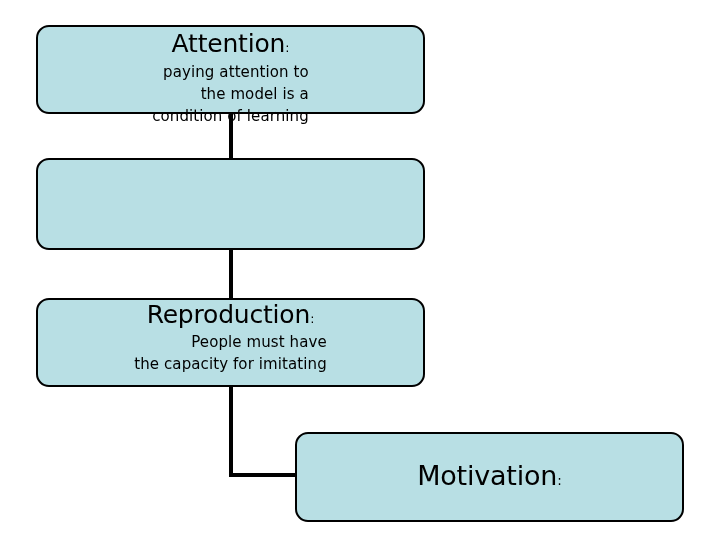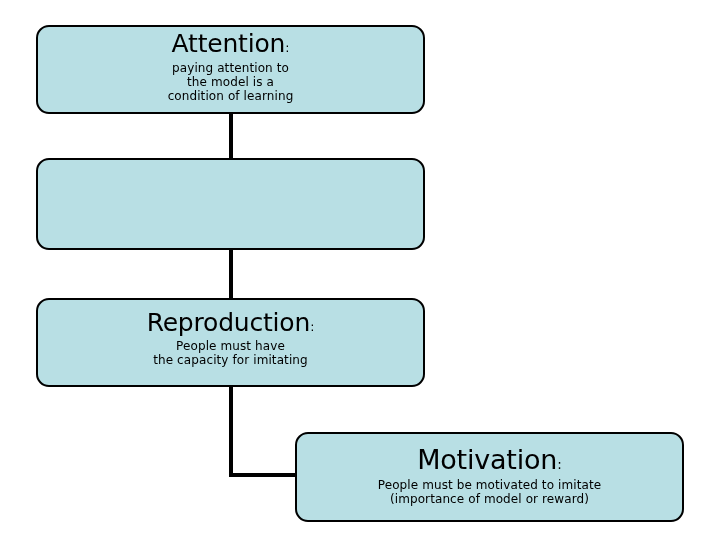--- a/index.html
+++ b/index.html
@@ -54,24 +54,25 @@
   }
 
   .node-title .colon-small {
     font-size: 0.5em;
     vertical-align: baseline;
     letter-spacing: 0;
   }
 
   .node-body {
     display: block;
-    font-size: 12px;
-    line-height: 14px;
+    font-size: 15px;
+    line-height: 22px;
     white-space: pre-line;
     letter-spacing: 0.1px;
+    text-align: right;
   }
 
   
   #node-attention {
     left: 36px;  top: 25px;  width: 389px; height: 89px;
     padding-top: 4px;
   }
   #node-attention .node-title { font-size: 25px; }
   #node-attention .node-body  { margin-top: 4px; }
 
@@ -136,17 +137,15 @@
   </div>
 
   <div class="node" id="node-reproduction">
     <span class="node-title"><span>Reproduction</span><span class="colon-small">:</span></span>
     <span class="node-body">People must have
 the capacity for imitating</span>
   </div>
 
   <div class="node" id="node-motivation">
     <span class="node-title"><span>Motivation</span><span class="colon-small">:</span></span>
-    <span class="node-body">People must be motivated to imitate
-(importance of model or reward)</span>
   </div>
 
 </div>
 
 </body></html>

